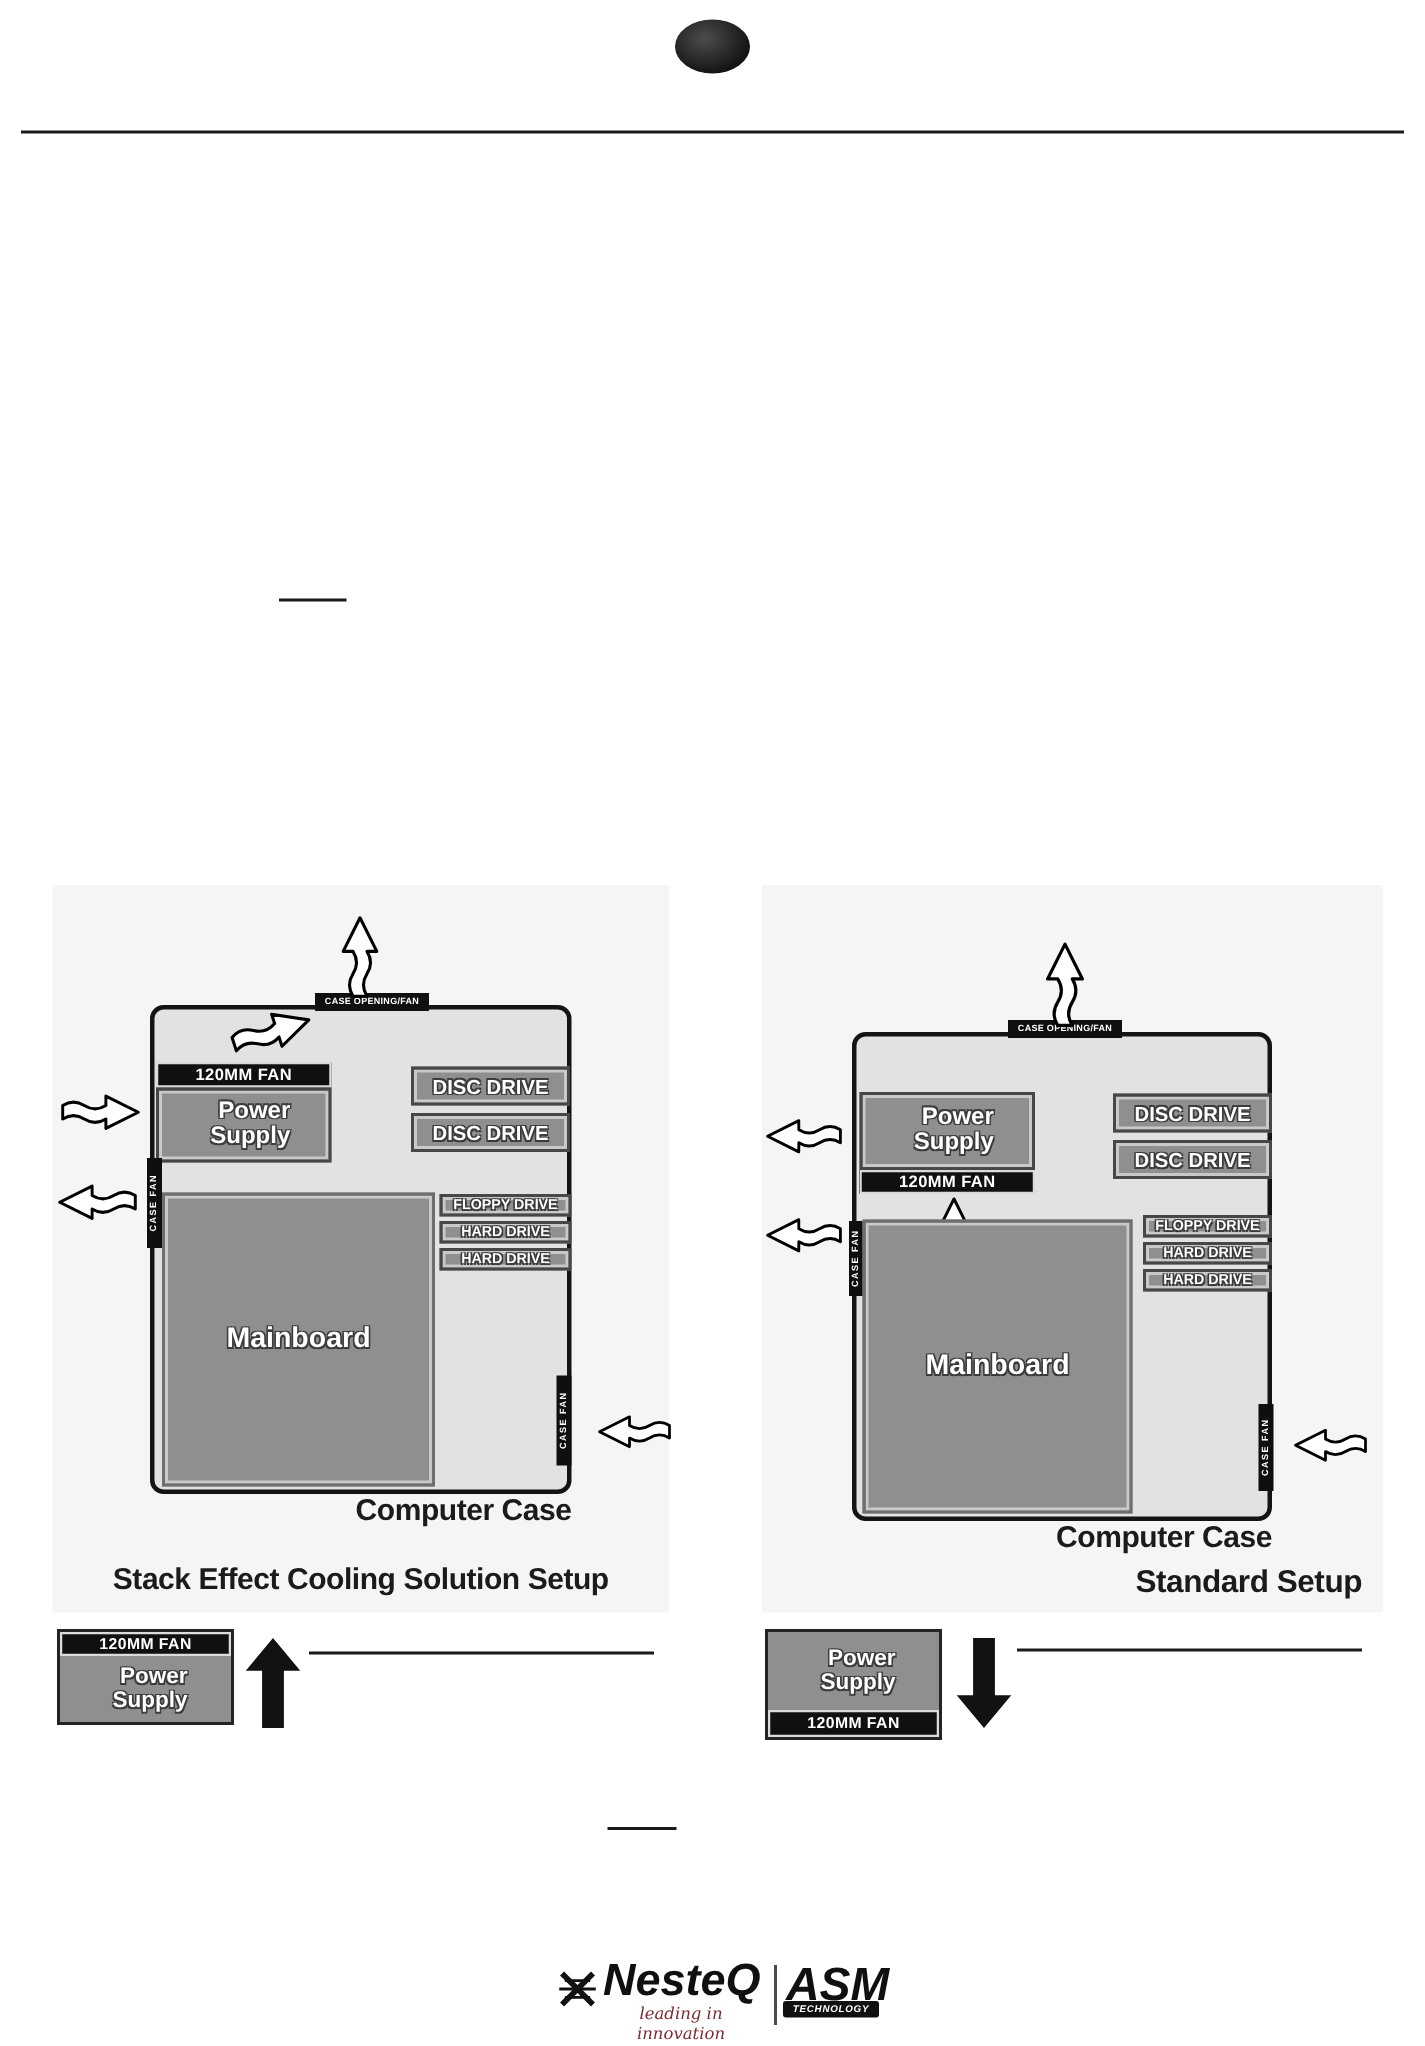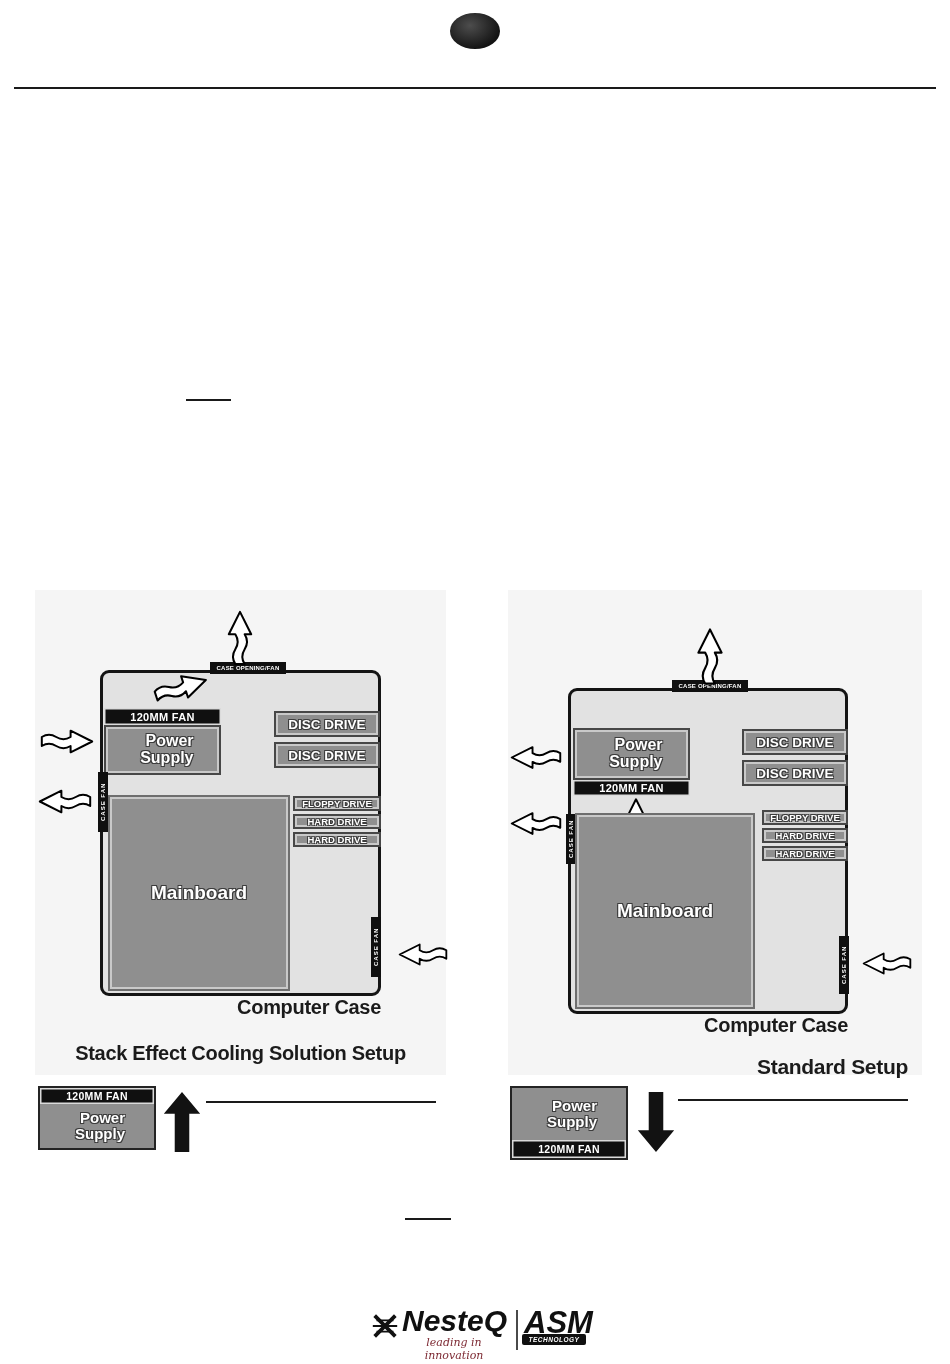--- a/index.html
+++ b/index.html
@@ -149,21 +149,21 @@
     <div class="gbox ot abs" style="left:254px; top:256px; width:86px; height:15px; font-size:9.5px;">HARD DRIVE</div>
 
     <div class="vfan" style="left:331px; top:346px; width:10px; height:58px;">CASE FAN</div>
 
     <svg class="abs flipx" style="left:354px; top:360px; width:50px; height:27px;">
         <use href="#arrow-outline"></use>
       </svg>
 
     <div class="h1" style="left:135px; top:424px; width:205px; text-align:right; font-size:20px;">Computer Case</div>
 
-    <div class="h1" style="left:150px; top:453px; width:250px; text-align:right; font-size:21px;margin-top:12px;">Standard Setup</div>
+    <div class="h1" style="left:150px; top:453px; width:250px; text-align:right; font-size:21px;">Standard Setup</div>
   </div>
 
   <div class="legendbox" style="left:38px; top:1086px; width:118px; height:64px;">
     <div class="bbar" style="height:16px; font-size:10.5px;">120MM FAN</div>
     <div class="gbox" style="flex:1; border:none; box-shadow:none;">
       <span class="ot psu-t-sm">Power Supply</span>
     </div>
   </div>
   <svg class="abs" style="left:162px; top:1089px; width:40px; height:66px;">
       <use href="#arrow-solid"></use>

